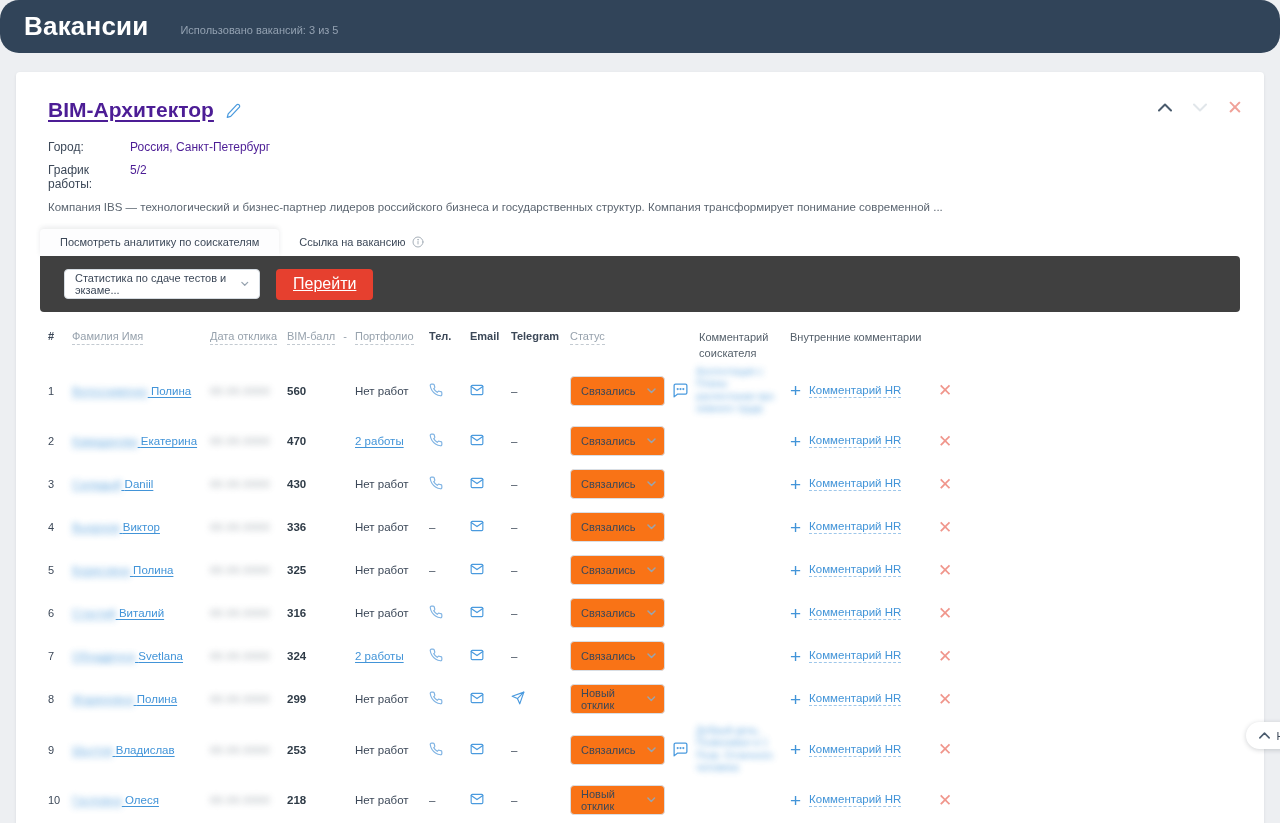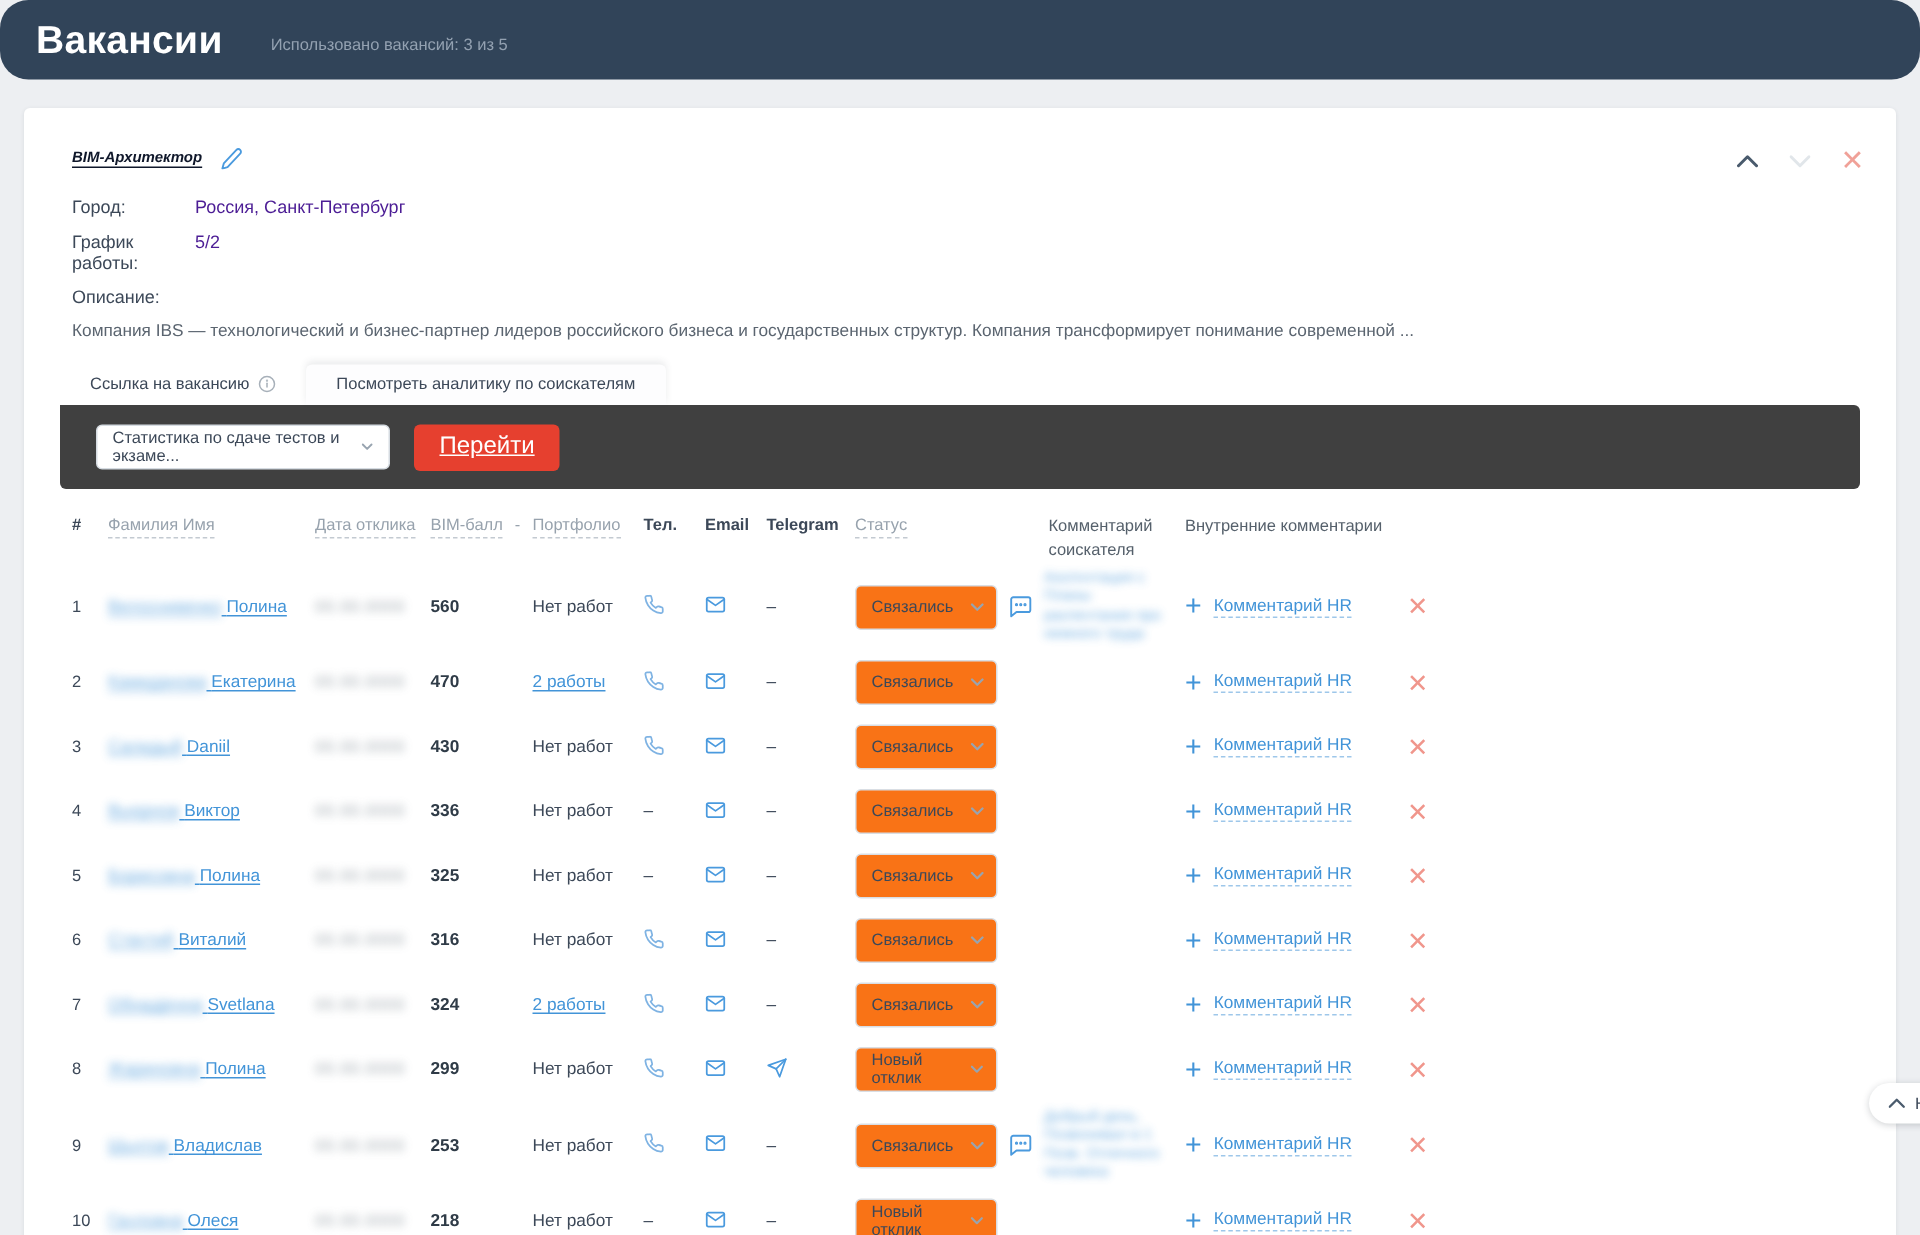--- a/index.html
+++ b/index.html
@@ -11,22 +11,22 @@
   .appbar-title { color:#fff; font-size:26px; font-weight:700; letter-spacing:.2px; }
   .appbar-usage { color:#93a1b1; font-size:11px; margin-left:32px; margin-top:6px; }
 
   
   .card { position:absolute; left:16px; right:16px; top:72px; bottom:-10px;
     background:#fff; border-radius:4px 4px 0 0; box-shadow:0 1px 3px rgba(40,50,60,.10);
     padding:0 32px; }
 
   
   .vac-head { display:flex; align-items:center; padding-top:26px; position:relative; }
-  .vac-title { font-size:10px; font-weight:700; color:#0f172a; text-decoration:underline;
-    text-underline-offset:3px; cursor:pointer;font-style:italic; }
+  .vac-title { font-size:21px; font-weight:700; color:#4c1d95; text-decoration:underline;
+    text-underline-offset:3px; cursor:pointer; }
   .edit-ic { margin-left:12px; cursor:pointer; display:inline-flex; }
   .vac-controls { position:absolute; right:-14px; top:24px; display:flex; align-items:center; gap:13px; }
   .ctl { width:22px; height:22px; display:flex; align-items:center; justify-content:center; cursor:pointer; }
   .x-red { color:#f0a198; font-size:19px; font-weight:300; line-height:1; }
 
   .meta { margin-top:18px; }
   .meta-row { display:flex; font-size:12px; color:#3c4858; margin-bottom:9px; }
   .meta-label { width:82px; flex:none; }
   .meta-value { color:#4c1d95; }
   .vac-desc { font-size:11.5px; color:#5b6570; margin-top:10px; white-space:nowrap; overflow:hidden; }
@@ -118,40 +118,37 @@
 
   <div class="meta">
     <div class="meta-row">
       <span class="meta-label">Город:</span>
       <span class="meta-value">Россия, Санкт-Петербург</span>
     </div>
     <div class="meta-row">
       <span class="meta-label">График работы:</span>
       <span class="meta-value">5/2</span>
     </div>
-    <div class="meta-row" style="margin-bottom:0">
-      <span class="meta-label" style="width:auto">Описание:</span>
-    </div>
   </div>
   <div class="vac-desc">Компания IBS — технологический и бизнес-партнер лидеров российского бизнеса и государственных структур. Компания трансформирует понимание современной ...</div>
 
   <div class="panel">
     <div class="tabs">
+      <div class="tab active">
+        <span>Посмотреть аналитику по соискателям</span>
+      </div>
       <div class="tab">
         <span>Ссылка на вакансию</span>
         <span style="display:inline-flex">
           <svg width="12" height="12" viewBox="0 0 24 24" fill="none" stroke="#a7b0b9" stroke-width="2" stroke-linecap="round">
               <circle cx="12" cy="12" r="10"></circle>
               <line x1="12" y1="16" x2="12" y2="11"></line>
               <circle cx="12" cy="7.5" r="0.5" fill="#a7b0b9"></circle>
             </svg>
         </span>
-      </div>
-      <div class="tab active">
-        <span>Посмотреть аналитику по соискателям</span>
       </div>
     </div>
     <div class="panel-body">
       <div class="select">
         <span>Статистика по сдаче тестов и экзаме...</span>
         <svg width="9" height="6" viewBox="0 0 9 6" fill="none" stroke="#98a4b0" stroke-width="1.5" stroke-linecap="round" stroke-linejoin="round">
             <polyline points="1,1 4.5,4.5 8,1"></polyline>
           </svg>
       </div>
       <button class="btn-red">Перейти</button>

